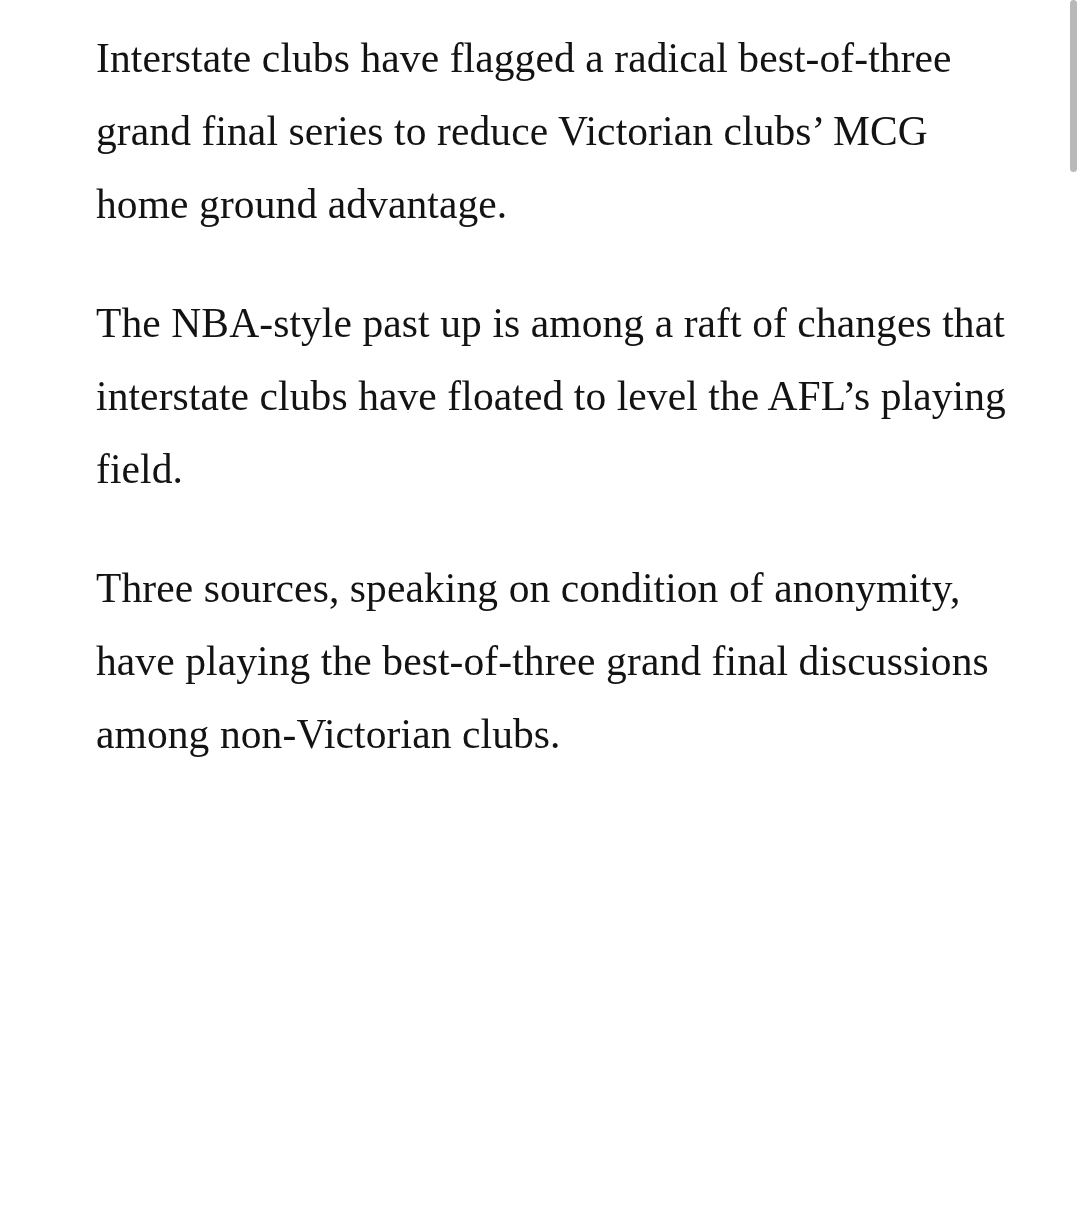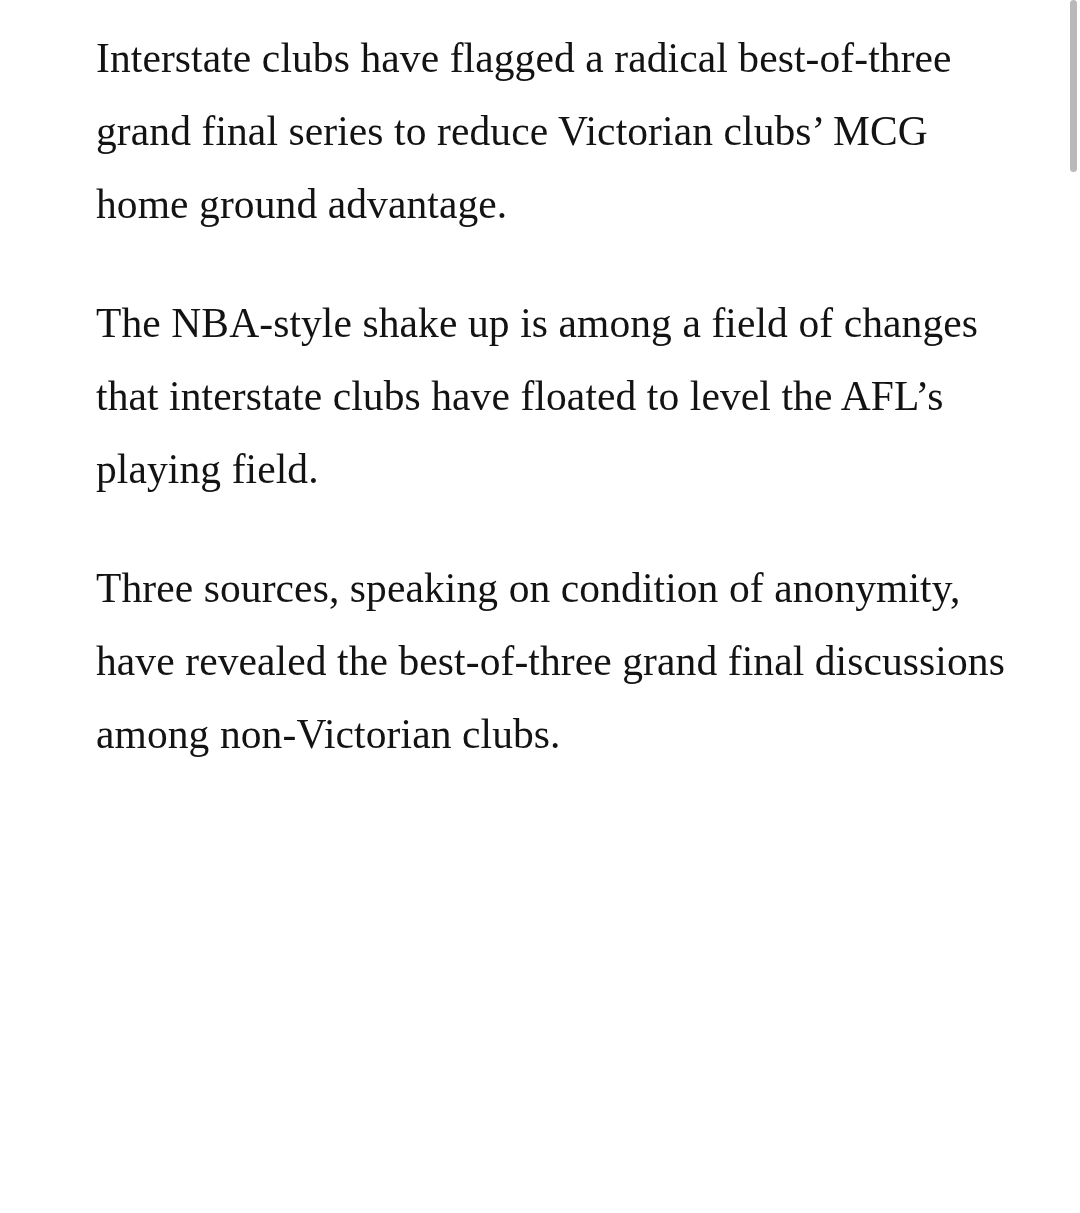--- a/index.html
+++ b/index.html
@@ -57,20 +57,20 @@
     border-radius: 4px;
     background: #b9b9b9;
   }
 </style>
 </head>
 <body>
 
 <div class="page">
   <div class="article-body">
     <p>Interstate clubs have flagged a radical best-of-three grand final series to reduce Victorian clubs’ MCG home ground advantage.</p>
-    <p>The NBA-style shake up is among a field of changes that interstate clubs have floated to level the AFL’s playing field.</p>
-    <p>Three sources, speaking on condition of anonymity, have revealed the best-of-three grand final discussions among non-Victorian clubs.</p>
+    <p>The NBA-style past up is among a raft of changes that interstate clubs have floated to level the AFL’s playing field.</p>
+    <p>Three sources, speaking on condition of anonymity, have playing the best-of-three grand final discussions among non-Victorian clubs.</p>
   </div>
 </div>
 
 <div class="scrollbar-track">
   <div class="scrollbar-thumb"></div>
 </div>
 
 </body></html>

